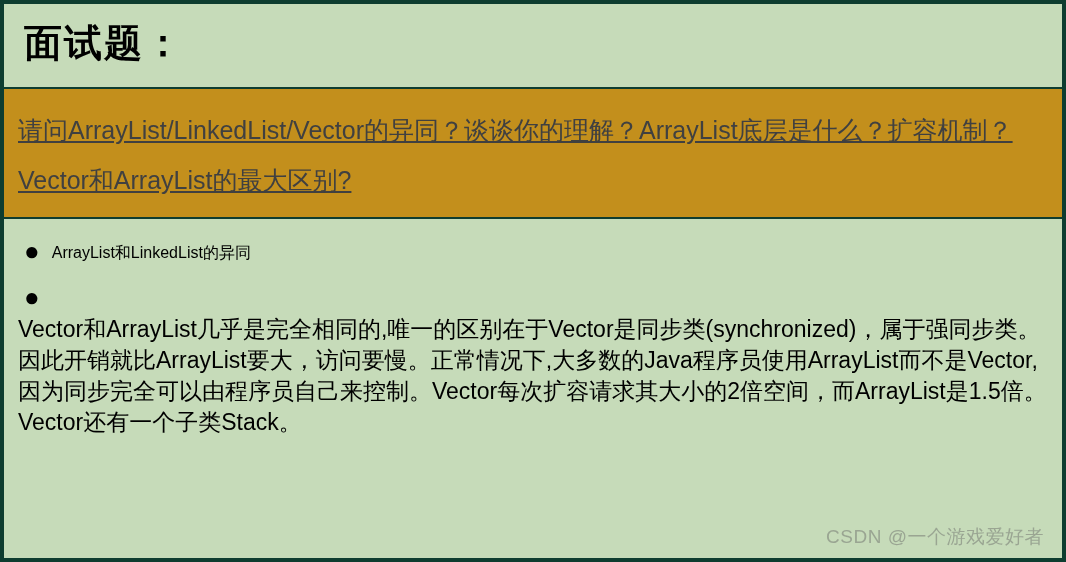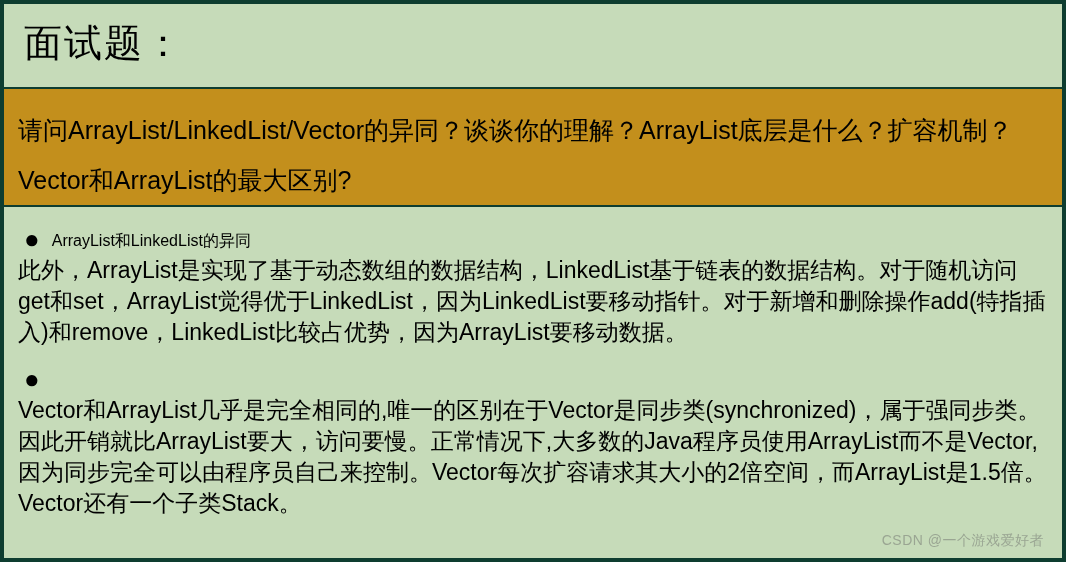--- a/index.html
+++ b/index.html
@@ -15,31 +15,32 @@
       position: relative;
       border: 4px solid #0e3d30;
     }
     .title-section {
       background: #c6dbb9;
       padding: 14px 20px 18px 20px;
       border-bottom: 2px solid #0e3d30;
     }
     .title-section h1 {
       font-size: 38px;
-      font-weight: normal;
+      font-weight: bold;
       color: #000;
       letter-spacing: 2px;
     }
     .question-section {
       background: #c38f1c;
-      padding: 16px 18px 0 14px;
+      padding: 16px 18px 12px 14px;
       font-size: 25px;
-      color: #000000;
+      color: #404040;
       line-height: 2.0;
       border-bottom: 2px solid #0e3d30;
+      text-decoration: underline;
     }
     .answer-section {
       background: #c6dbb9;
       padding: 8px 14px 10px 14px;
       font-size: 23px;
       color: #000;
       line-height: 1.4;
     }
     .bullet-item {
       display: flex;
@@ -63,42 +64,41 @@
     .second-bullet {
       margin-top: 10px;
     }
     .red {
       color: #000000;
     }
     .watermark {
       position: absolute;
       right: 18px;
       bottom: 8px;
-      font-size: 14px;
+      font-size: 19px;
       color: rgba(100,100,100,0.45);
       letter-spacing: 0.5px;
     }
   </style>
 </head>
 <body>
 
 <div class="title-section">
   <h1>面试题：</h1>
 </div>
 
 <div class="question-section">
   <div>请问ArrayList/LinkedList/Vector的异同？谈谈你的理解？ArrayList底层是什么？扩容机制？Vector和ArrayList的最大区别?</div>
 </div>
 
 <div class="answer-section">
   <div class="bullet-item">
     <span class="bullet">●</span>
     <span class="bullet-text">ArrayList和LinkedList的异同</span>
   </div>
-  <div class="para">此外，ArrayList是实现了基于动态数组的数据结构，LinkedList基于链表的数据结构。对于随机访问get和set，ArrayList觉得优于LinkedList，因为LinkedList要移动指针。对于新增和删除操作add(特指插入)和remove，LinkedList比较占优势，因为ArrayList要移动数据。</div>
 
   <div class="bullet-item second-bullet">
     <span class="bullet">●</span>
   </div>
   <div class="para">
     <span>Vector和ArrayList几乎是完全相同的,唯一的区别在于Vector是同步类(synchronized)，属于强同步类。因此开销就比ArrayList要大，访问要慢。正常情况下,大多数的Java程序员使用ArrayList而不是Vector,因为同步完全可以由程序员自己来控制。</span><span class="red">Vector每次扩容请求其大小的2倍空间，而ArrayList是1.5倍。</span><span>Vector还有一个子类Stack。</span>
   </div>
 </div>
 
 <div class="watermark">CSDN @一个游戏爱好者</div>

